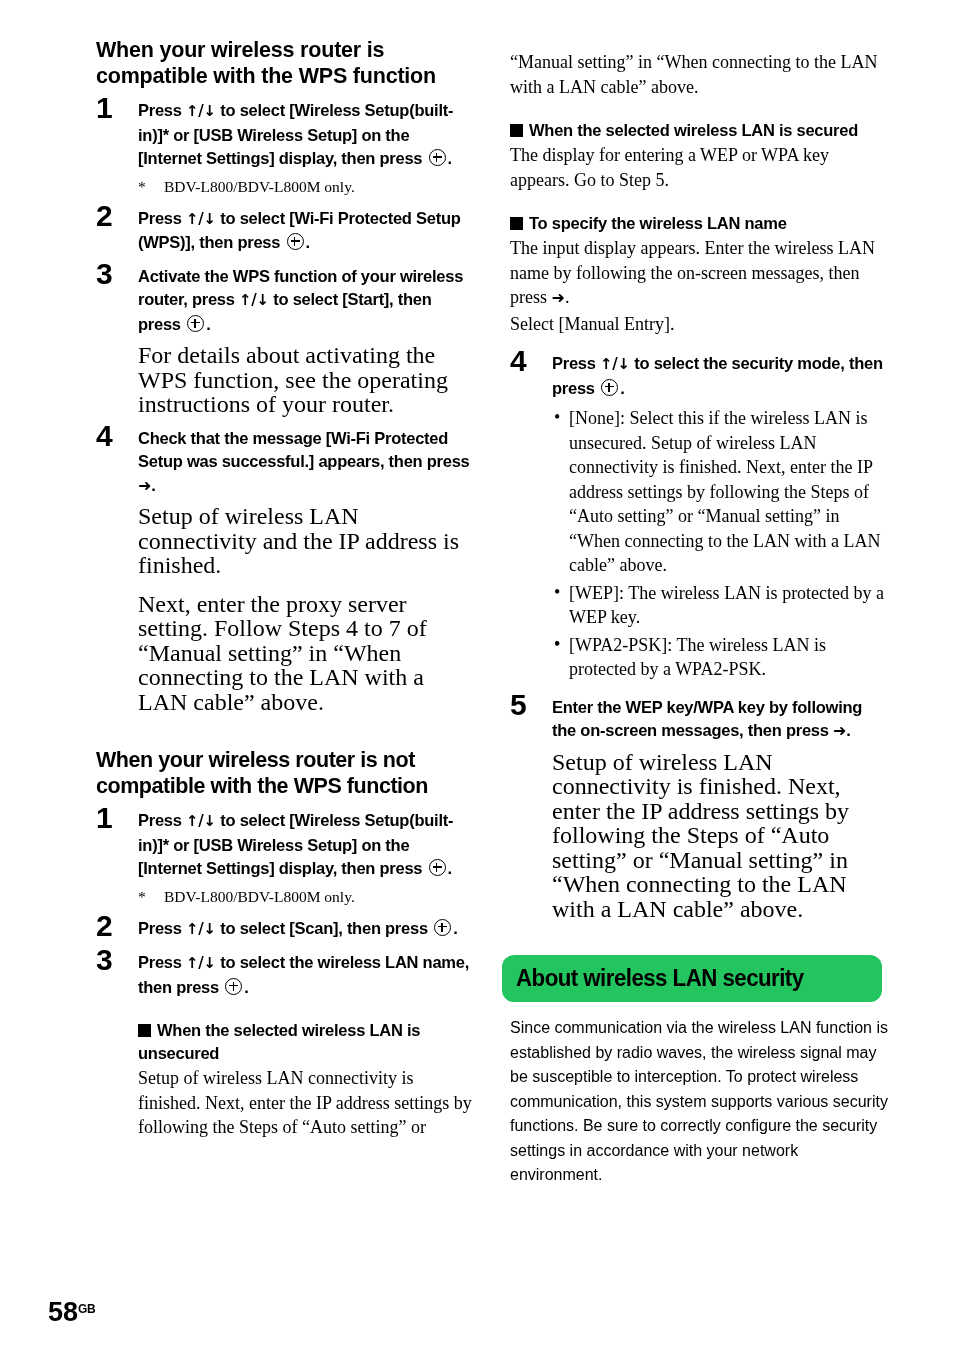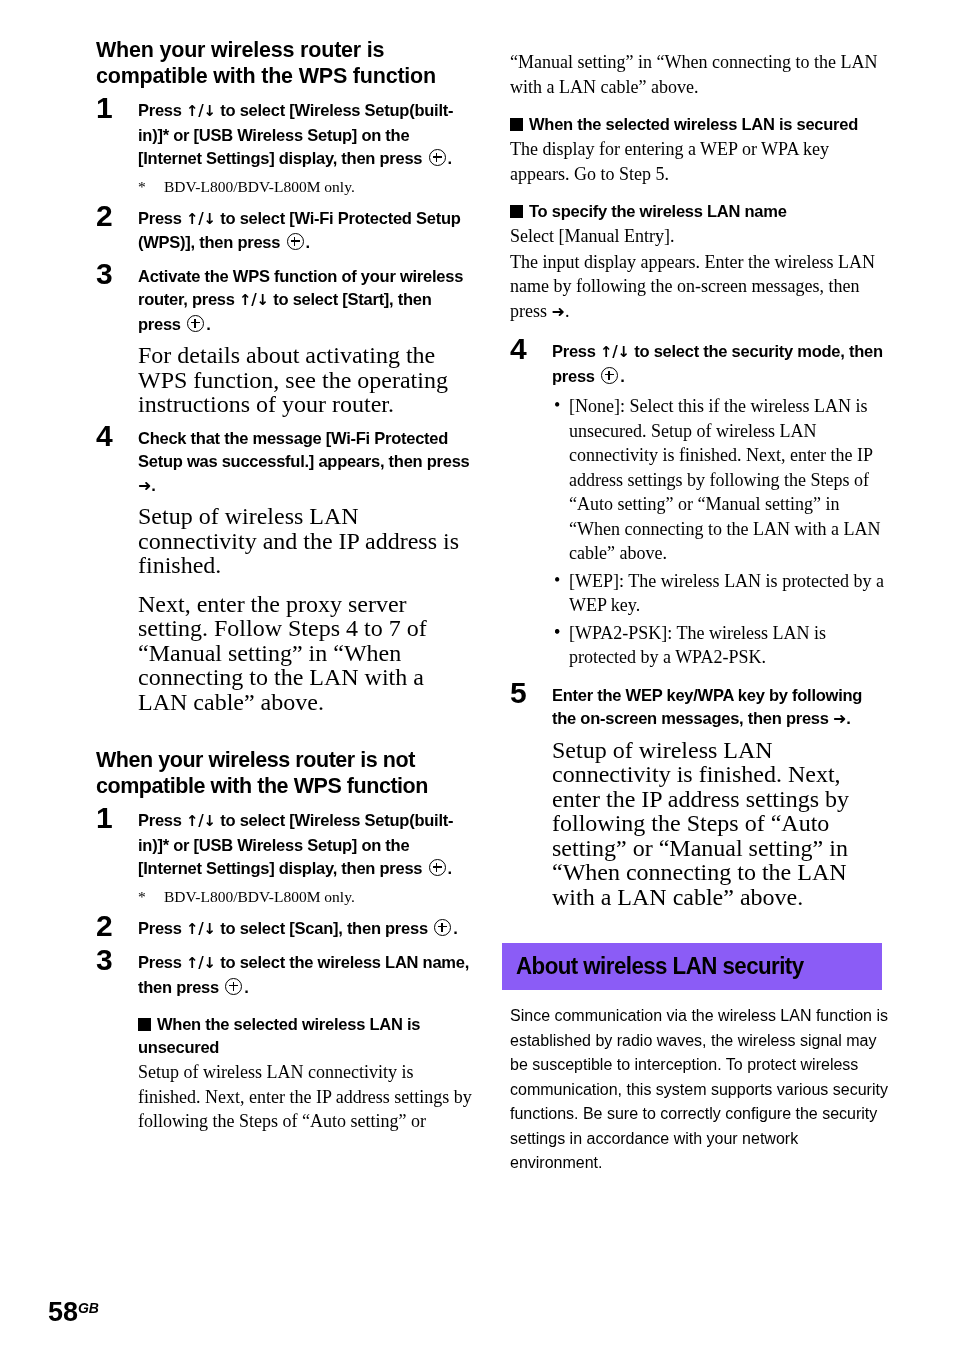--- a/index.html
+++ b/index.html
@@ -88,21 +88,21 @@
     top: 0;
   }
 
   
   .sub-head {
     font-family: "Liberation Sans", sans-serif;
     font-weight: bold;
     font-size: 16.5px;
     line-height: 23px;
     letter-spacing: -0.25px;
-    margin: 14px 0 0 0;
+    margin: 20px 0 0 0;
   }
   .sub-head .sq {
     display: inline-block;
     width: 13px;
     height: 13px;
     background: #000;
     margin-right: 6px;
     position: relative;
     top: 1px;
   }
@@ -125,26 +125,27 @@
   }
   .bullet .dot {
     position: absolute;
     left: 2px;
     top: -1px;
     font-size: 18px;
   }
 
   
   .gray-bar {
-    background: #8b5cf6;
+    background: #22c55e;
     padding: 9px 24px 11px 14px;
     margin: 34px 0 0 0;
     width: 380px;
     box-sizing: border-box;
     margin-left: -8px;
+    border-radius: 12px;
   }
   .gray-bar-title {
     font-family: "Liberation Sans", sans-serif;
     font-weight: bold;
     font-size: 24px;
     line-height: 27px;
     letter-spacing: -0.6px;
     transform: scaleX(0.93);
     transform-origin: left center;
     margin: 0;
@@ -194,22 +195,21 @@
   .footer {
     position: absolute;
     left: 48px;
     bottom: 26px;
     font-family: "Liberation Sans", sans-serif;
     font-weight: bold;
     font-size: 27px;
     line-height: 27px;
   }
   .footer .sup {
-    font-size: 14px;
-    font-style: italic;
+    font-size: 12px;
     vertical-align: 8px;
     letter-spacing: -0.3px;
   }
 </style>
 </head>
 <body>
 
 <div class="page">
 
   <div class="cols">
@@ -266,22 +266,22 @@
     </div>
 
     <div class="col col-right">
 
       <p class="sub-body" style="margin-top:12px;">“Manual setting” in “When connecting to the LAN with a LAN cable” above.</p>
 
       <h3 class="sub-head"><span class="sq"></span><span>When the selected wireless LAN is secured</span></h3>
       <p class="sub-body">The display for entering a WEP or WPA key appears. Go to Step 5.</p>
 
       <h3 class="sub-head"><span class="sq"></span><span>To specify the wireless LAN name</span></h3>
+      <p class="sub-body"><span>The input display appears. Enter the wireless LAN name by following the on-screen messages, then press </span><span class="rarrow">➜</span><span>.</span></p>
       <p class="sub-body">Select [Manual Entry].</p>
-      <p class="sub-body"><span>The input display appears. Enter the wireless LAN name by following the on-screen messages, then press </span><span class="rarrow">➜</span><span>.</span></p>
 
       <div class="step" style="margin-top:16px;">
         <div class="step-num">4</div>
         <p class="step-title"><span>Press </span><span class="arrows">↑/↓</span><span> to select the security mode, then press </span><span class="enter-icon"></span><span>.</span></p>
 
         <div class="bullets">
           <div class="bullet"><span class="dot">•</span><span>[None]: Select this if the wireless LAN is unsecured. Setup of wireless LAN connectivity is finished. Next, enter the IP address settings by following the Steps of “Auto setting” or “Manual setting” in “When connecting to the LAN with a LAN cable” above.</span></div>
           <div class="bullet"><span class="dot">•</span><span>[WEP]: The wireless LAN is protected by a WEP key.</span></div>
           <div class="bullet"><span class="dot">•</span></div>
           <div class="bullet"><span class="dot">•</span><span>[WPA2-PSK]: The wireless LAN is protected by a WPA2-PSK.</span></div>

